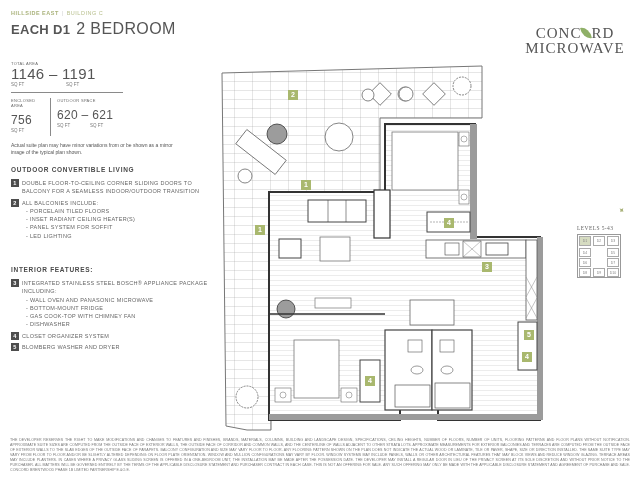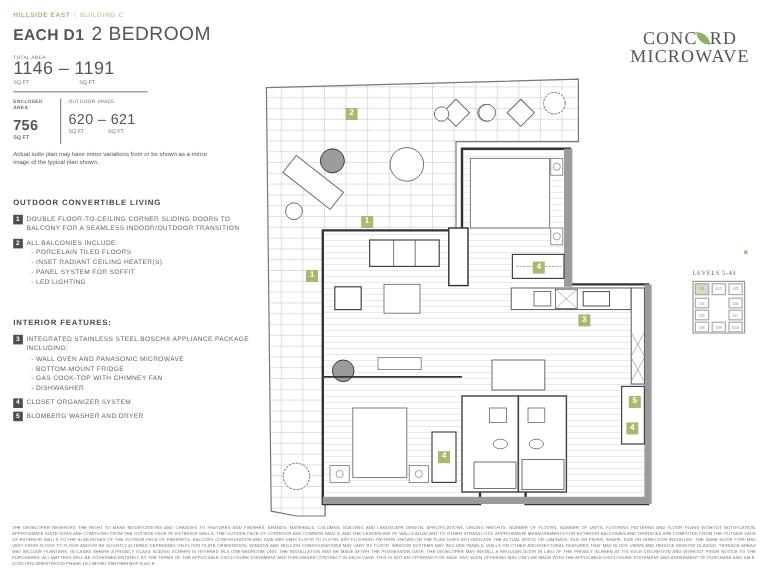--- a/index.html
+++ b/index.html
@@ -8,27 +8,27 @@
 
   
   .left { position: absolute; left: 11px; top: 10px; width: 200px; }
   .crumb { font-size: 5.5px; letter-spacing: .5px; font-weight: bold; color: #a9b27a; }
   .crumb .sep { color: #cfcfcf; margin: 0 3px; font-weight: normal; }
   .crumb .bldg { color: #b9c08f; font-weight: normal; }
   .title-row { margin-top: 4px; display: flex; align-items: baseline; }
   .plan { font-size: 13px; font-weight: bold; color: #555; letter-spacing: .3px; }
   .beds { font-size: 16px; color: #555; margin-left: 6px; letter-spacing: .4px; }
   .lbl-tiny { font-size: 4px; letter-spacing: .3px; color: #6b6b6b; }
-  .total { margin-top: 7px; }
+  .total { margin-top: 23px; }
   .bignum { font-size: 15px; color: #555; letter-spacing: .3px; line-height: 16px; }
   .units { display: flex; font-size: 4.5px; color: #777; }
   .units span { width: 55px; }
   .divline { width: 112px; height: 1px; background: #8a8a8a; margin-top: 5px; }
   .areas { display: flex; margin-top: 5px; }
-  .area-a { width: 40px; border-right: 1px solid #8a8a8a; padding-right: 4px; height: 38px; font-weight: bold; }
+  .area-a { width: 40px; border-right: 1px solid #8a8a8a; padding-right: 4px; height: 38px; }
   .area-b { padding-left: 6px; }
   .area-b .bignum, .area-a .bignum { font-size: 12px; margin-top: 4px; }
   .area-b .units span { width: 33px; }
   .note { font-size: 5px; color: #555; margin-top: 6px; line-height: 7px; width: 170px; }
 
   .sec-title { font-size: 6.5px; font-weight: bold; letter-spacing: .7px; color: #4a4a4a; }
   .features { position: absolute; left: 11px; width: 200px; }
   .feat { display: flex; font-size: 5.5px; color: #666; letter-spacing: .3px; line-height: 8.3px; margin-top: 3px; }
   .badge-d { display: inline-block; width: 8px; height: 8px; background: #4d4d4d; color: #fff; font-size: 5.5px; font-weight: bold; text-align: center; line-height: 8px; margin-right: 3px; flex-shrink: 0; }
   .sub { padding-left: 15px; font-size: 5.5px; color: #666; letter-spacing: .3px; line-height: 8.3px; }

